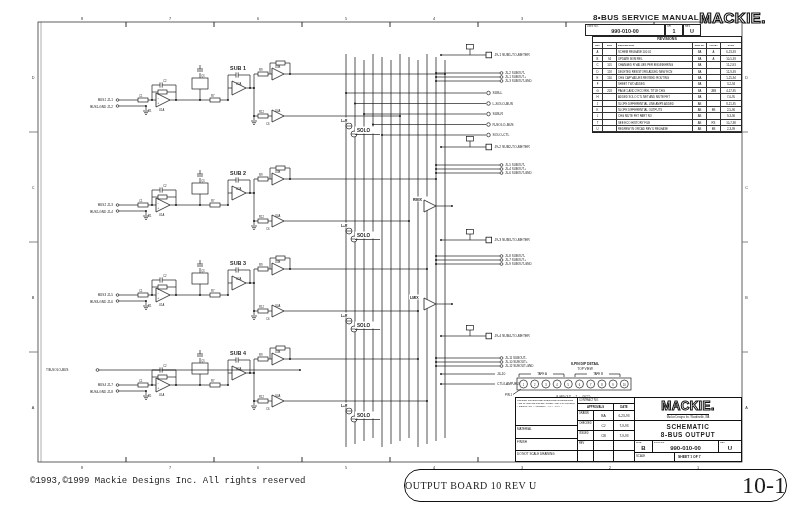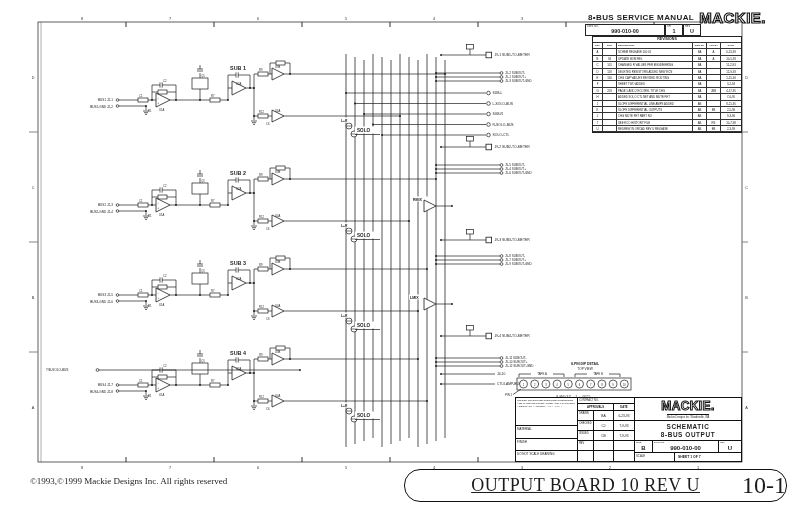--- a/index.html
+++ b/index.html
@@ -2,21 +2,21 @@
 <html><head>
 <meta charset="utf-8">
 <style>
   html,body{margin:0;padding:0;background:#e8e8e8;}
   .page{position:relative;width:793px;height:513px;background:#fff;overflow:hidden;
         font-family:"Liberation Sans",sans-serif;color:#1c1c1c;}
   .abs{position:absolute;}
   svg text{font-family:"Liberation Sans",sans-serif;}
   
   .hdr{top:9px;left:556px;width:210px;height:16px;display:flex;align-items:center;justify-content:flex-end;}
-  .hdr-title{font-size:8px;letter-spacing:.4px;font-weight:600;margin-right:5px;white-space:nowrap;}
+  .hdr-title{font-size:8px;letter-spacing:.4px;font-weight:600;white-space:nowrap;}
   .logo{font-weight:900;font-size:15px;letter-spacing:.5px;color:#fff;
         -webkit-text-stroke:1.1px #101010;text-shadow:0 0 0 #101010;white-space:nowrap;}
   .logo-sm{font-weight:900;font-size:12px;letter-spacing:.4px;color:#fff;-webkit-text-stroke:1px #101010;}
   
   .docstrip{top:24px;left:585px;height:12px;display:flex;font-size:5.5px;}
   .docstrip .cell{border:0.8px solid #222;display:flex;flex-direction:column;align-items:center;justify-content:center;background:#fff;}
   .docstrip .lab{font-size:2.6px;line-height:2.6px;align-self:flex-start;padding-left:1px;color:#333;}
   .docstrip .val{font-size:5.4px;line-height:5px;font-weight:600;}
   
   .rev{top:36px;left:592px;width:148px;border:1px solid #222;background:#fff;font-size:2.8px;}
@@ -56,23 +56,23 @@
   .tb-rev{flex:1;}
   .mini{display:flex;flex-direction:column;height:100%;}
   .mini .lab{font-size:2.4px;line-height:3px;padding-left:1px;color:#222;}
   .mini .val{flex:1;display:flex;align-items:center;justify-content:center;font-size:6px;font-weight:600;}
   .tb-scalerow{flex:1;display:flex;font-size:2.8px;}
   .tb-scale{width:40px;border-right:.6px solid #111;padding:1px;}
   .tb-sheet{flex:1;display:flex;align-items:center;padding-left:3px;font-size:3.4px;font-weight:600;}
   
   .banner{top:469px;left:404px;width:381px;height:31px;border:1.6px solid #111;border-radius:16px;
           background:#fff;display:flex;align-items:center;font-family:"Liberation Serif",serif;}
-  .banner-title{flex:1;text-align:right;font-size:18px;letter-spacing:.5px;white-space:nowrap;text-decoration:underline;}
+  .banner-title{flex:1;text-align:left;font-size:10px;letter-spacing:.5px;white-space:nowrap;}
   .banner-page{width:86px;font-size:24px;text-align:right;}
-  .copyright{top:476px;left:30px;font-family:Liberation Serif, serif;font-size:9px;}
+  .copyright{top:476px;left:30px;font-family:Liberation Mono, monospace;font-size:9px;}
 </style>
 </head>
 <body>
 
 <div class="page">
 
   <div class="abs" id="canvas" style="top:0;left:0;width:793px;height:513px;"><svg width="793" height="513" viewBox="0 0 793 513" xmlns="http://www.w3.org/2000/svg">
         <line x1="41" y1="22" x2="41" y2="462" stroke="#999" stroke-width="0.8"></line>
         <rect x="38" y="22" width="704" height="440" fill="none" stroke="#1c1c1c" stroke-width="0.7"></rect>
         <line x1="126" y1="22" x2="126" y2="27" stroke="#1c1c1c" stroke-width="0.9"></line>

